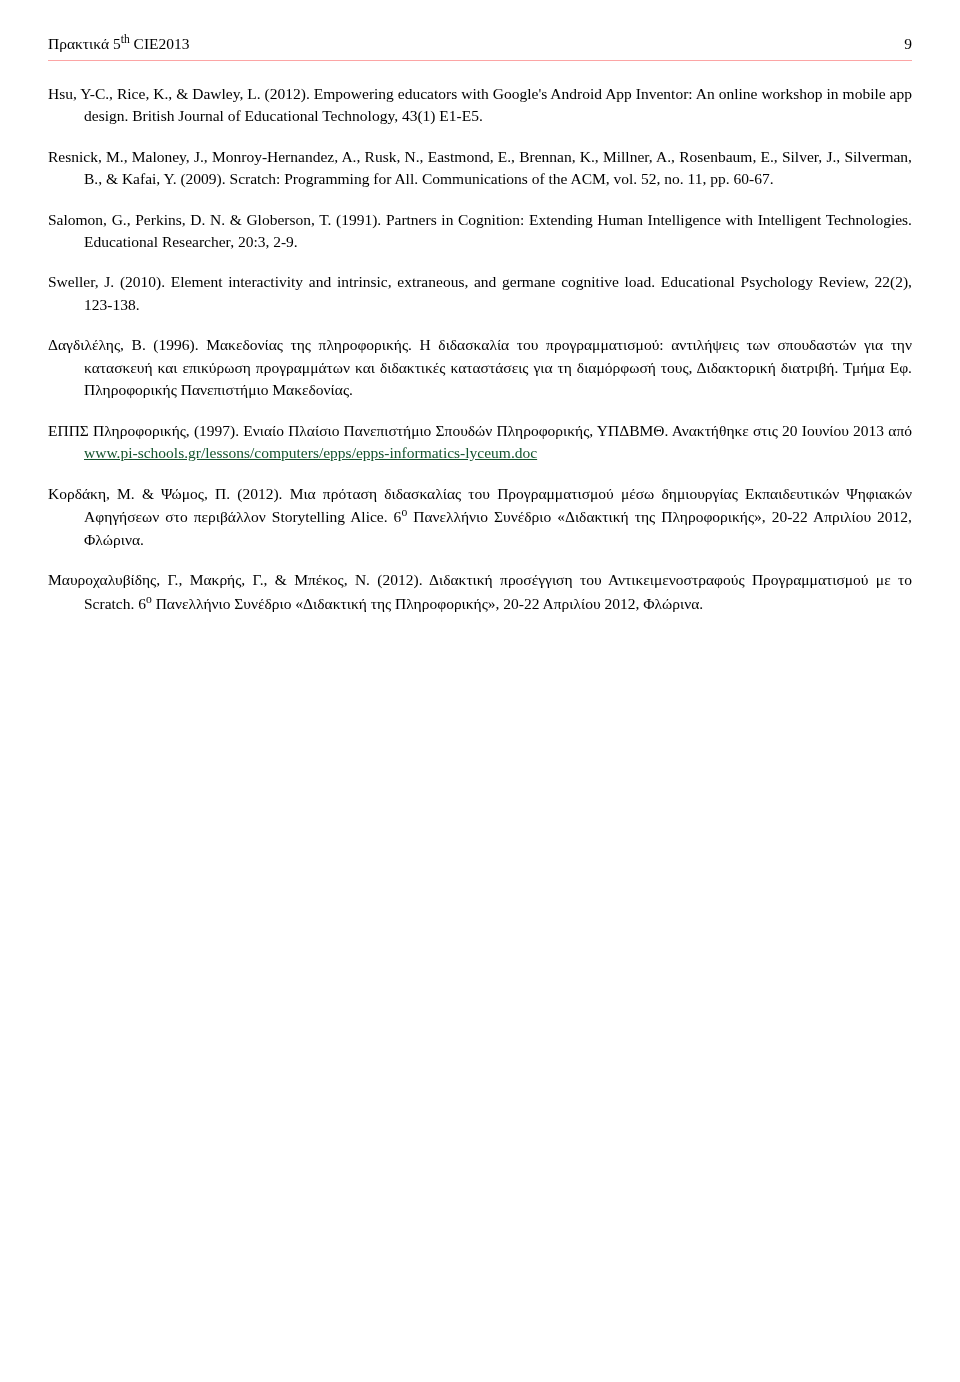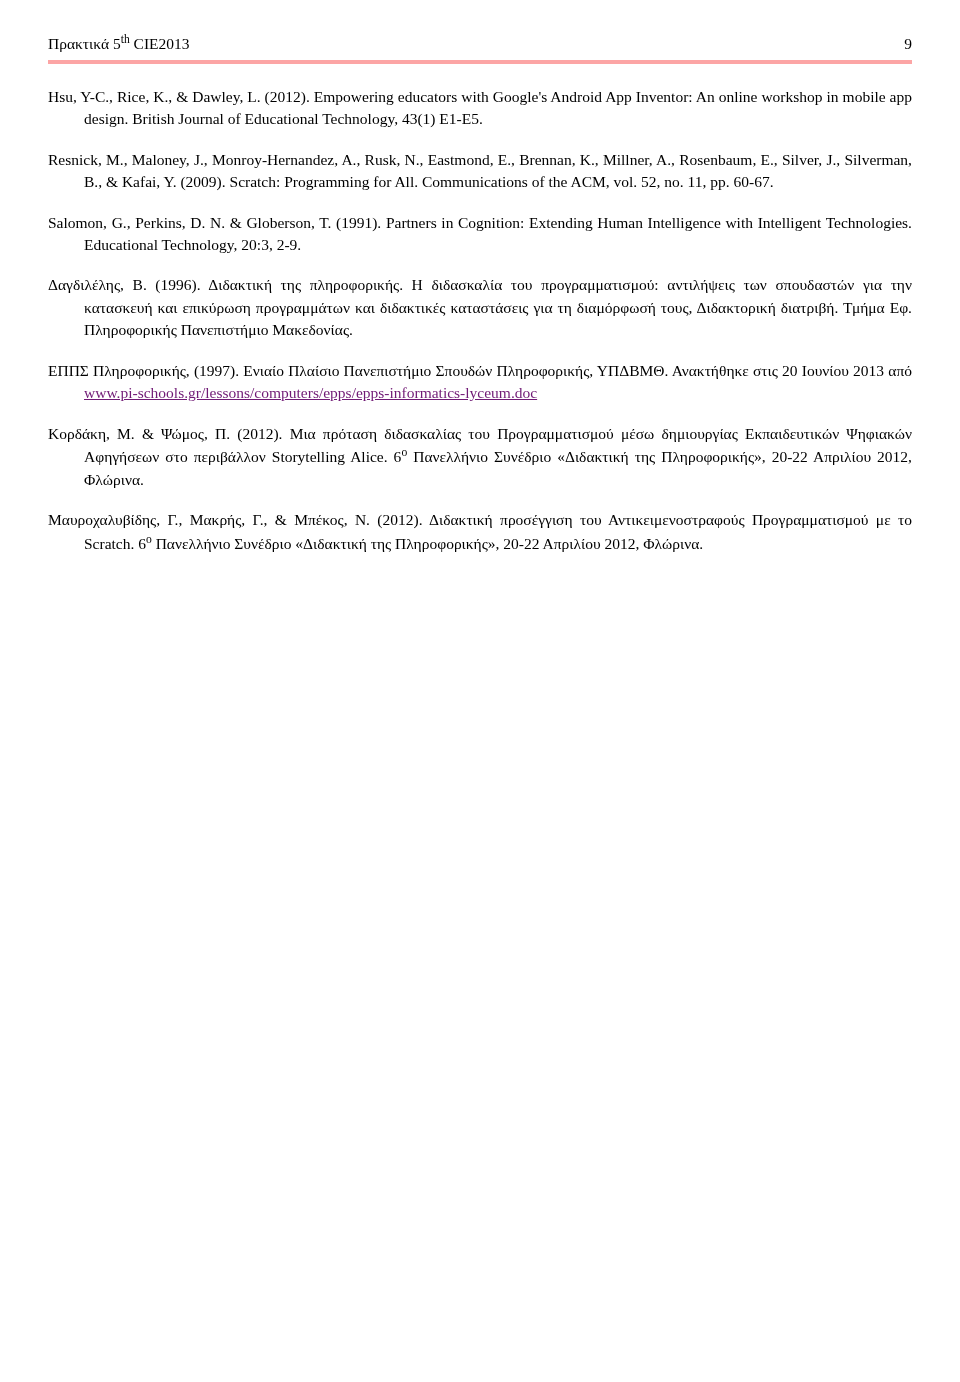--- a/index.html
+++ b/index.html
@@ -14,21 +14,21 @@
       font-size: 15.5px;
       color: #000000;
       padding: 32px 48px 32px 48px;
       line-height: 1.45;
     }
 
     .page-header {
       display: flex;
       justify-content: space-between;
       align-items: baseline;
-      border-bottom: 4px solid #fca5a5;
+      border-bottom: 1px solid #fca5a5;
       margin-bottom: 22px;
       padding-bottom: 4px;
     }
 
     .page-header-title {
       font-size: 15.5px;
       font-family: "Times New Roman", Times, serif;
     }
 
     .page-header-number {
@@ -43,21 +43,21 @@
     .references-block p {
       text-indent: -36px;
       padding-left: 36px;
       margin-bottom: 0;
     }
 
     .italic {
     }
 
     .link {
-      color: #701a75;
+      color: #14532d;
       text-decoration: underline;
     }
 
     sup {
       font-size: 0.75em;
       vertical-align: super;
     }
   </style>
 </head>
 <body>
@@ -76,29 +76,34 @@
   </div>
 
   <div class="references-block">
     <p>
       Resnick, M., Maloney, J., Monroy-Hernandez, A., Rusk, N., Eastmond, E., Brennan, K., Millner, A., Rosenbaum, E., Silver, J., Silverman, B., &amp; Kafai, Y. (2009). Scratch: Programming for All. <span class="italic">Communications of the ACM</span>, vol. 52, no. 11, pp. 60-67.
     </p>
   </div>
 
   <div class="references-block">
     <p>
-      Salomon, G., Perkins, D. N. &amp; Globerson, T. (1991). Partners in Cognition: Extending Human Intelligence with Intelligent Technologies. <span class="italic">Educational Technology</span>, 20:3, 2-9.
+      Salomon, G., Perkins, D. N. &amp; Globerson, T. (1991). Partners in Cognition: Extending Human Intelligence with Intelligent Technologies. <span class="italic">Educational Researcher</span>, 20:3, 2-9.
     </p>
   </div>
 
 
+  <div class="references-block">
+    <p>
+      Sweller, J. (2010). Element interactivity and intrinsic, extraneous, and germane cognitive load. <span class="italic">Educational Psychology Review</span>, 22(2), 123-138.
+    </p>
+  </div>
 
   <div class="references-block">
     <p>
-      Δαγδιλέλης, Β. (1996). <span class="italic">Διδακτική της πληροφορικής. Η διδασκαλία του προγραμματισμού: αντιλήψεις των σπουδαστών για την κατασκευή και επικύρωση προγραμμάτων και διδακτικές καταστάσεις για τη διαμόρφωσή τους, Διδακτορική διατριβή</span>. Τμήμα Εφ. Πληροφορικής Πανεπιστήμιο Μακεδονίας.
+      Δαγδιλέλης, Β. (1996). <span class="italic">Μακεδονίας της πληροφορικής. Η διδασκαλία του προγραμματισμού: αντιλήψεις των σπουδαστών για την κατασκευή και επικύρωση προγραμμάτων και διδακτικές καταστάσεις για τη διαμόρφωσή τους, Διδακτορική διατριβή</span>. Τμήμα Εφ. Πληροφορικής Πανεπιστήμιο Μακεδονίας.
     </p>
   </div>
 
   <div class="references-block">
     <p>
       ΕΠΠΣ Πληροφορικής, (1997). <span class="italic">Ενιαίο Πλαίσιο Πανεπιστήμιο Σπουδών Πληροφορικής</span>, ΥΠΔΒΜΘ. Ανακτήθηκε στις 20 Ιουνίου 2013 από <a class="link" href="#">www.pi-schools.gr/lessons/computers/epps/epps-informatics-lyceum.doc</a>
     </p>
   </div>
 
   <div class="references-block">

